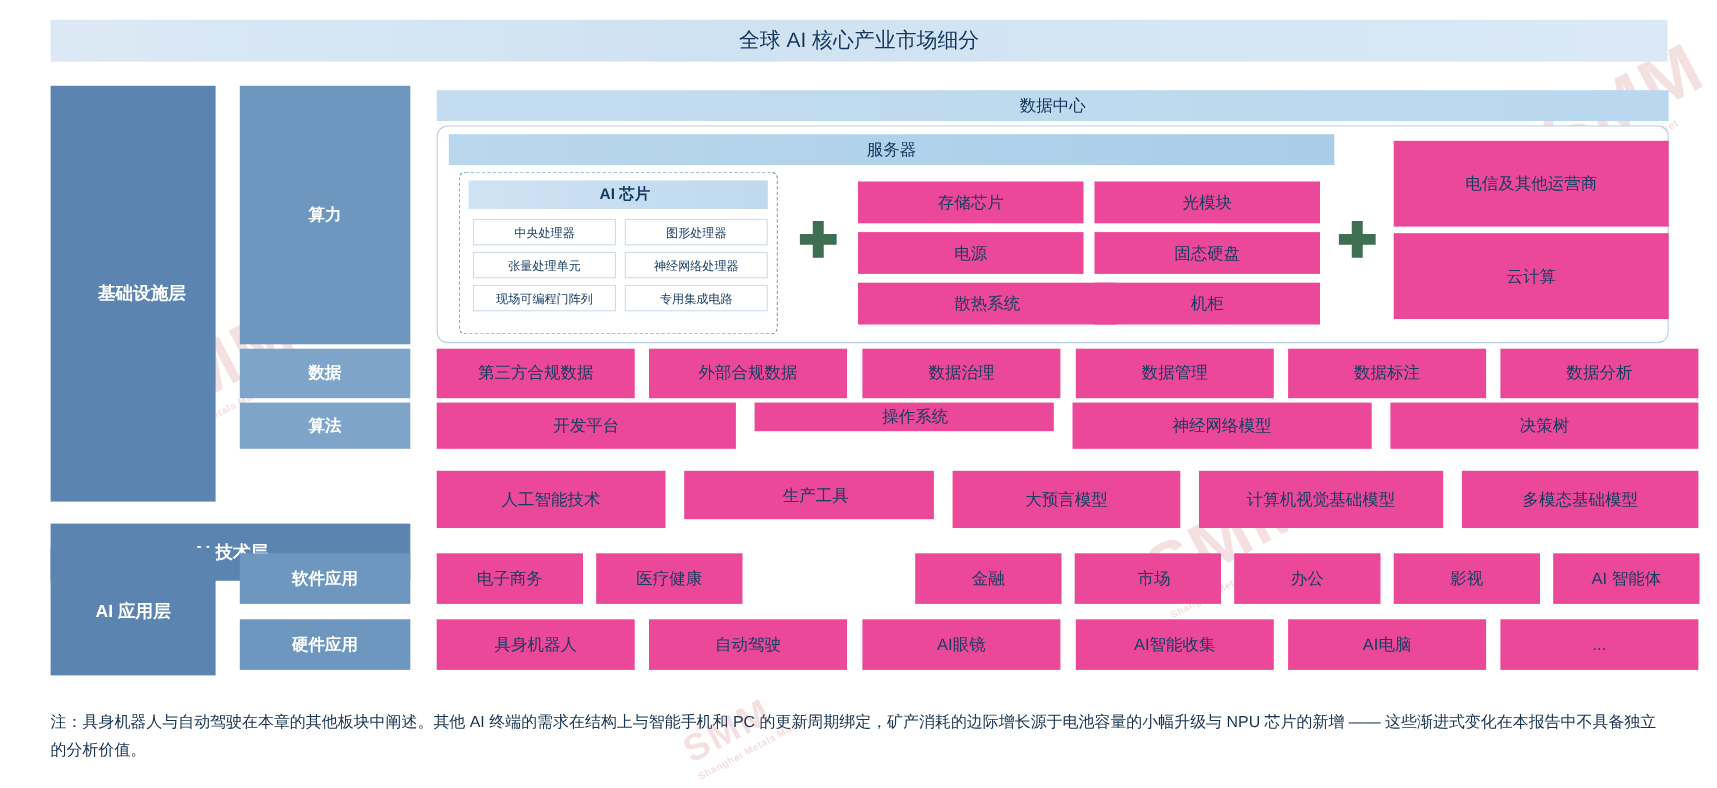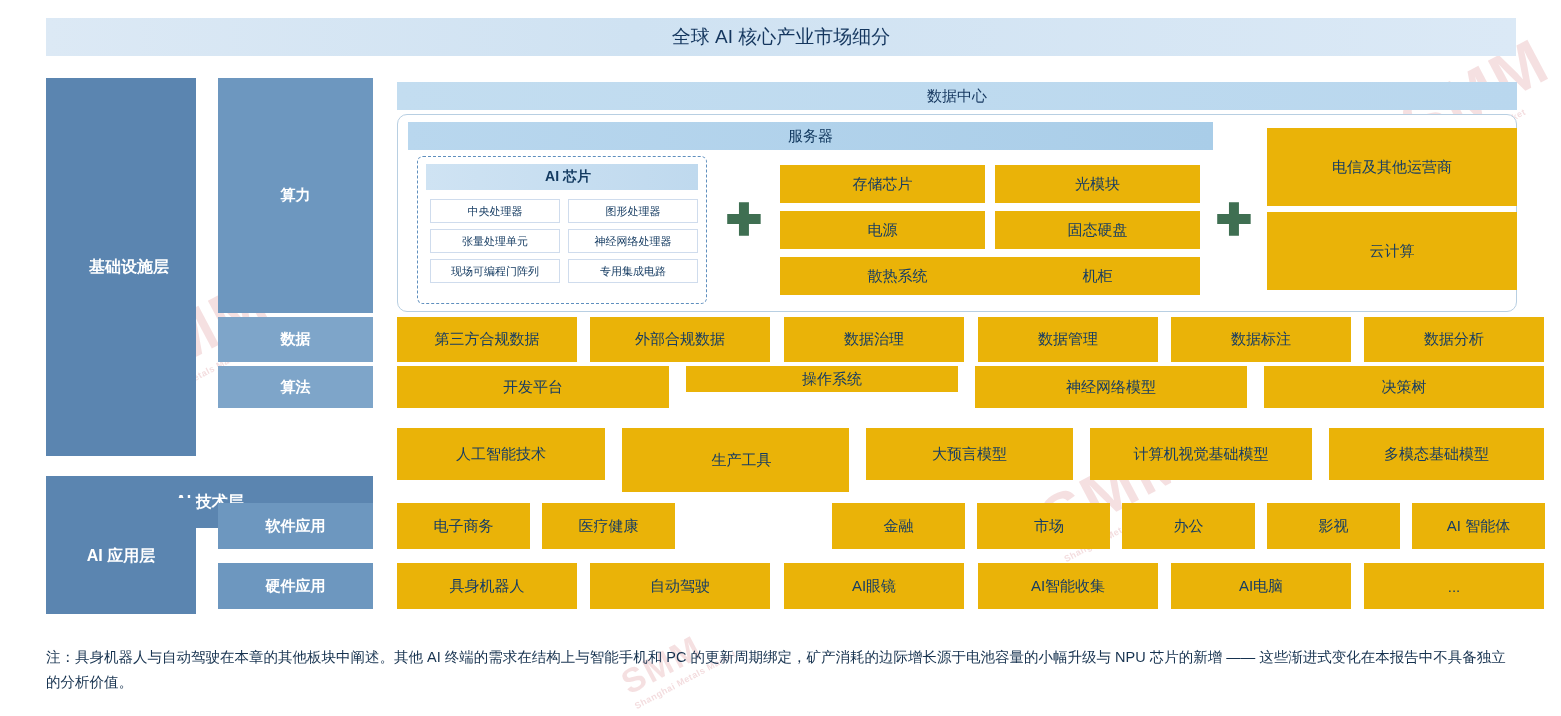--- a/index.html
+++ b/index.html
@@ -53,21 +53,21 @@
     background: linear-gradient(to right, #dce9f5 0%, #cfe2f2 40%, #dbe9f6 100%);
     display: flex;
     align-items: center;
     justify-content: center;
     font-size: 19px;
     color: #14365e;
   }
 
   
   .cell {
-    background: #eab308;
+    background: #ec4899;
     display: flex;
     align-items: center;
     justify-content: center;
     text-align: center;
     font-size: 15px;
     color: #173d63;
     box-sizing: border-box;
   }
 
   .layer-label {
@@ -221,21 +221,21 @@
   <div class="abs cell" style="left:1364px; top:317px; width:180px; height:45px;">数据分析</div>
 
   <div class="abs sub-label light" style="left:218px; top:366px; width:155px; height:42px;">算法</div>
   <div class="abs cell" style="left:397px; top:366px; width:272px; height:42px;">开发平台</div>
   <div class="abs cell" style="left:686px; top:366px; width:272px; height:26px;padding-left:20px;">操作系统</div>
   <div class="abs cell" style="left:975px; top:366px; width:272px; height:42px;">神经网络模型</div>
   <div class="abs cell" style="left:1264px; top:366px; width:280px; height:42px;">决策树</div>
 
   <div class="abs layer-label" style="left:46px; top:428px; width:327px; height:52px;margin-top:48px;">AI 技术层</div>
   <div class="abs cell" style="left:397px; top:428px; width:208px; height:52px;">人工智能技术</div>
-  <div class="abs cell" style="left:622px; top:428px; width:227px; height:64px;padding-left:12px;">生产工具</div>
+  <div class="abs cell" style="left:622px; top:428px; width:227px; height:44px;padding-left:12px;">生产工具</div>
   <div class="abs cell" style="left:866px; top:428px; width:207px; height:52px;">大预言模型</div>
   <div class="abs cell" style="left:1090px; top:428px; width:222px; height:52px;">计算机视觉基础模型</div>
   <div class="abs cell" style="left:1329px; top:428px; width:215px; height:52px;">多模态基础模型</div>
 
   <div class="abs layer-label" style="left:46px; top:498px; width:150px; height:116px;">AI 应用层</div>
 
   <div class="abs sub-label" style="left:218px; top:503px; width:155px; height:46px;">软件应用</div>
   <div class="abs cell" style="left:397px; top:503px; width:133px; height:46px;">电子商务</div>
   <div class="abs cell" style="left:542px; top:503px; width:133px; height:46px;">医疗健康</div>
   <div class="abs cell" style="left:832px; top:503px; width:133px; height:46px;">金融</div>

